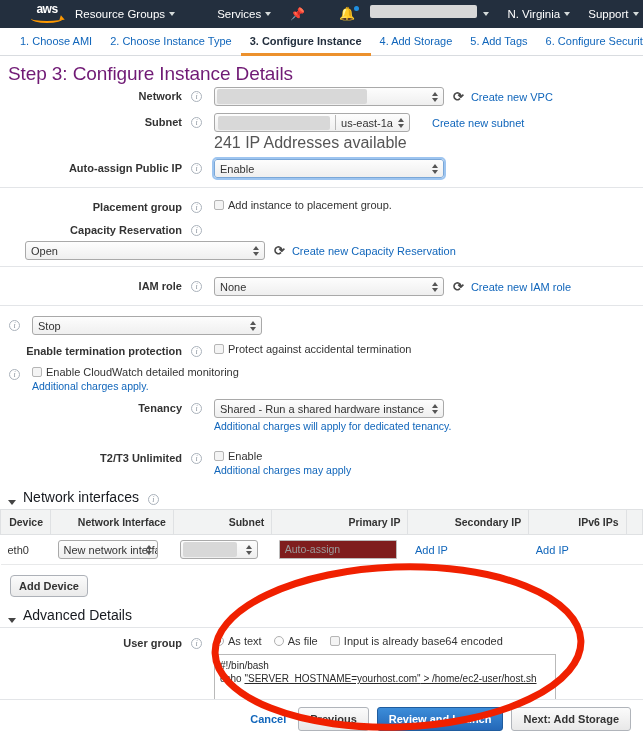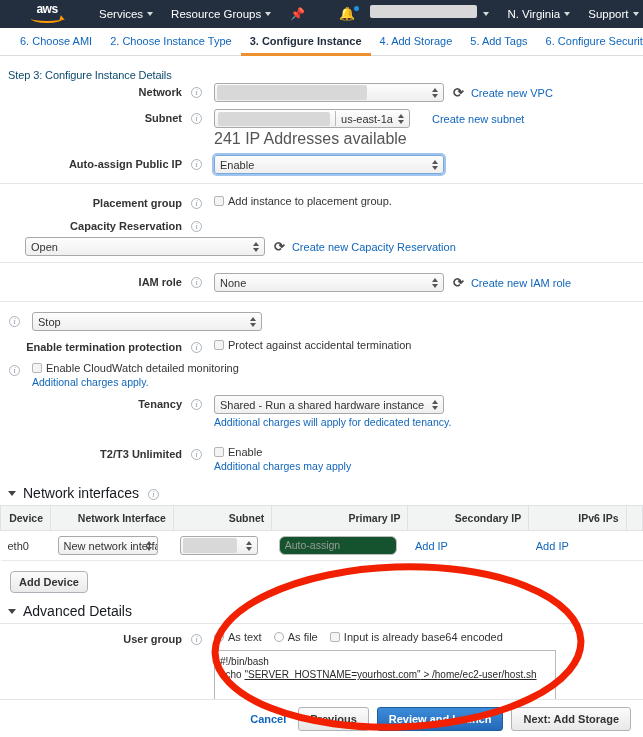--- a/index.html
+++ b/index.html
@@ -115,24 +115,24 @@
     margin-bottom: -1px;
   }
   .tab.active {
     color: #232f3e;
     font-weight: bold;
     border-bottom-color: #ec912d;
   }
 
   
   .page-title {
-    font-size: 11px;
-    color: #0c4a6e;
+    font-size: 19px;
+    color: #701a75;
     font-weight: normal;
-    margin: 13px 0 0 8px;
+    margin: 7px 0 0 8px;
     letter-spacing: -0.1px;
   }
 
   
   .form { padding: 0; margin-top: -2px; }
   .row {
     display: flex;
     align-items: flex-start;
     padding: 3px 0;
     min-height: 22px;
@@ -285,21 +285,21 @@
     background: #e3e5e8;
     margin: 6px 0 6px 0;
   }
 
   
   .section-head {
     font-size: 14px;
     color: #16191f;
     margin: 10px 0 4px 8px;
     display: flex;
-    align-items: center;
+    align-items: flex-end;
   }
   .tri {
     border-left: 4.5px solid transparent;
     border-right: 4.5px solid transparent;
     border-top: 5px solid #444;
     margin-right: 7px;
   }
   .section-head .info { margin-top: 3px; }
 
   
@@ -331,22 +331,22 @@
   .nit .c-ni  { width: 120px; }
   .nit .c-sub { width: 96px; }
   .nit .c-pip { width: 133px; }
   .nit .c-sip { width: 118px; }
   .nit .c-v6  { width: 95px; }
   .nit .c-end { width: 16px; }
 
   .txtin {
     height: 19px;
     border: 1px solid #bcbcbc;
-    border-radius: 6px;
-    background: #14532d;
+    border-radius: 1px;
+    background: #7f1d1d;
     font-size: 10.5px;
     color: #9a9a9a;
     padding: 0 5px;
     line-height: 17px;
     display: block;
     width: 118px;
   }
 
   .btn {
     border: 1px solid #adb1b8;
@@ -455,46 +455,46 @@
 <body>
 
 
 
 
 <div class="topnav">
   <div class="aws-logo">
     <div class="aws-word">aws</div>
     <div class="smile"></div>
   </div>
+  <div class="nav-item">
+    <span>Resource Groups</span><span class="caret"></span>
+  </div>
   <div class="nav-item first">
     <span>Services</span><span class="caret"></span>
-  </div>
-  <div class="nav-item">
-    <span>Resource Groups</span><span class="caret"></span>
   </div>
   <div class="pin-icon">📌</div>
   <div class="spacer"></div>
   <div class="bell-wrap">
     <span class="bell-icon">🔔</span>
     <span class="bell-dot"></span>
   </div>
   <div class="nav-item">
     <span class="redacted acct-redact"></span><span class="caret"></span>
   </div>
   <div class="nav-item">
     <span>N. Virginia</span><span class="caret"></span>
   </div>
   <div class="nav-item">
     <span>Support</span><span class="caret"></span>
   </div>
 </div>
 
 
 <div class="tabs">
-  <div class="tab">6. Choose AMI</div>
+  <div class="tab">1. Choose AMI</div>
   <div class="tab">2. Choose Instance Type</div>
   <div class="tab active">3. Configure Instance</div>
   <div class="tab">4. Add Storage</div>
   <div class="tab">5. Add Tags</div>
   <div class="tab">6. Configure Security Group</div>
 </div>
 
 
 <div class="page-title">Step 3: Configure Instance Details</div>
 

